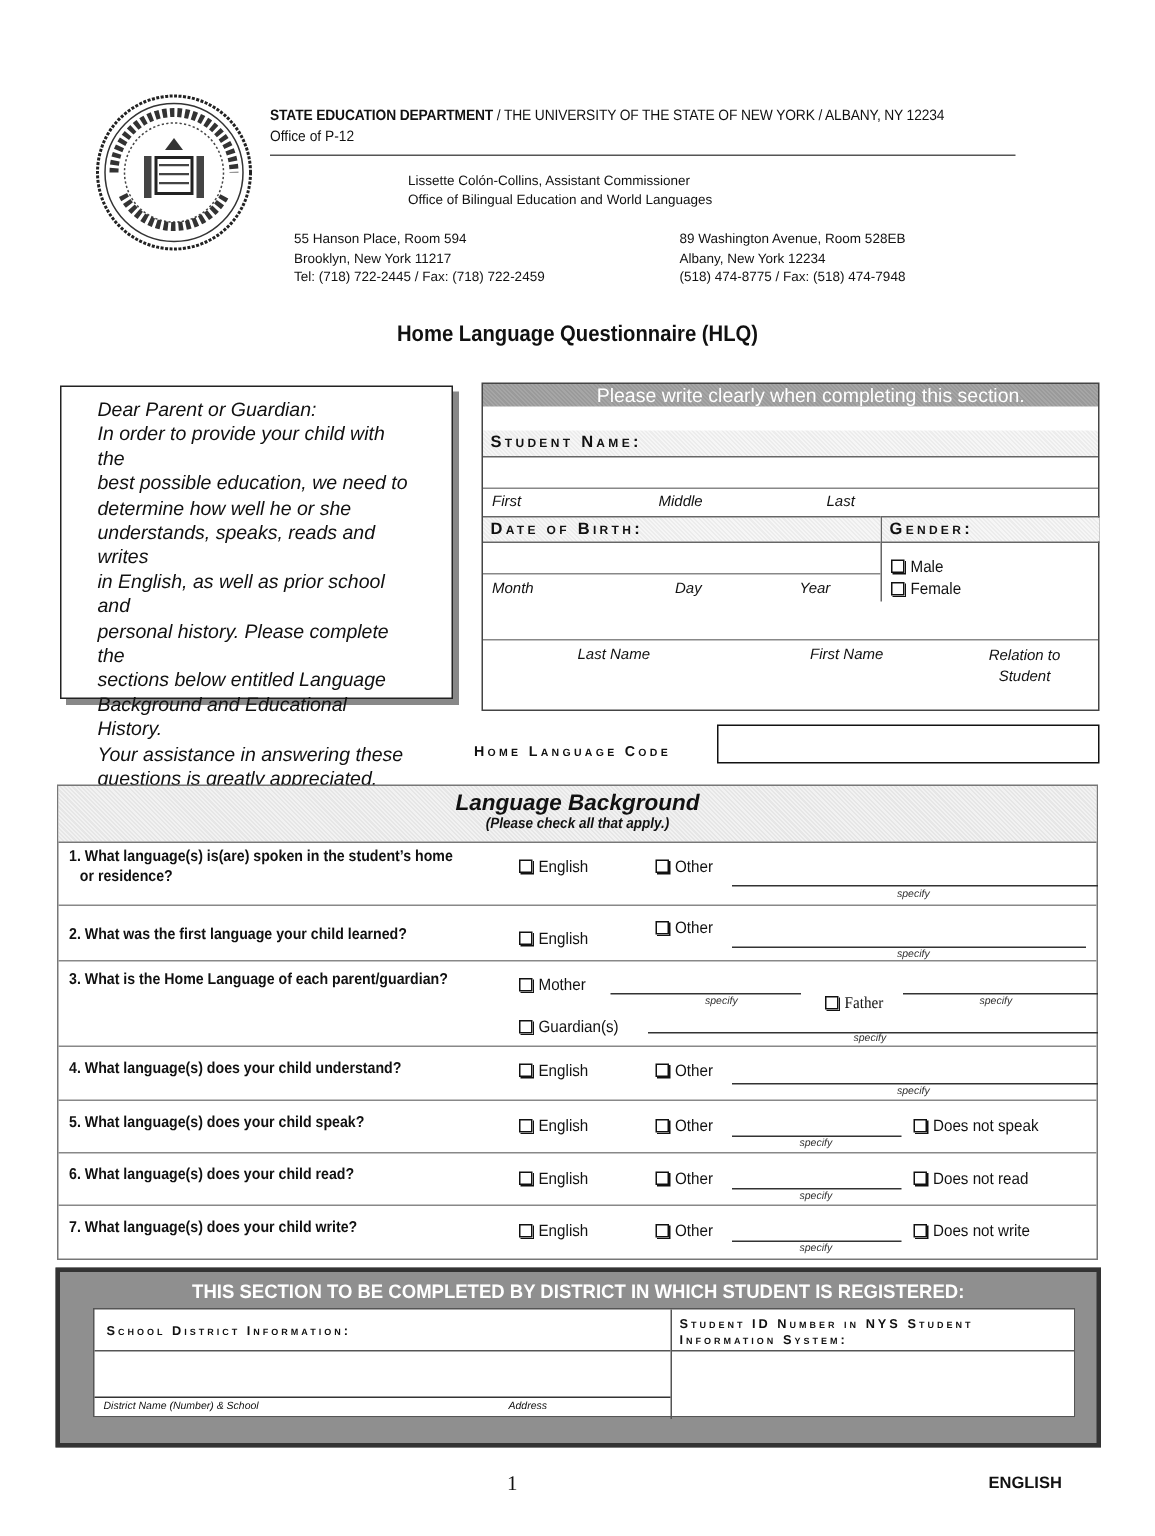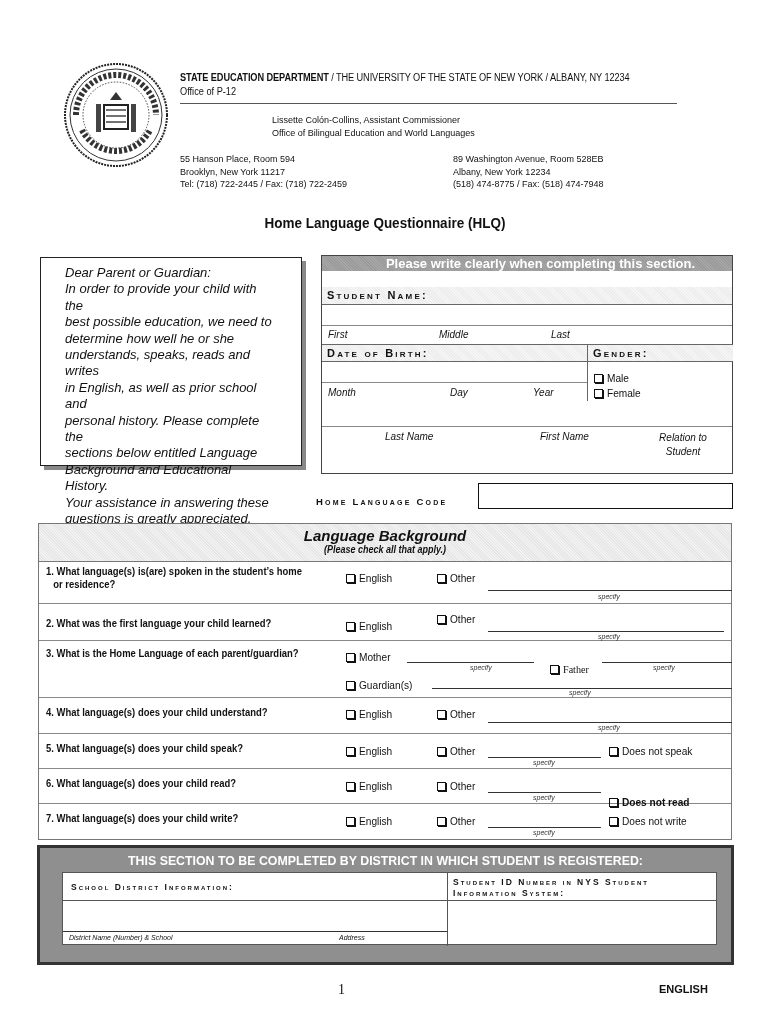--- a/index.html
+++ b/index.html
@@ -8,31 +8,31 @@
   .abs { position: absolute; }
 
   
   #seal { left: 62px; top: 60px; width: 108px; height: 110px; }
   .hdr-dept { left: 180px; top: 72px; font-size: 10px; letter-spacing: -0.1px; white-space: nowrap; transform: scaleX(0.92); transform-origin: left; }
   .hdr-dept b { font-weight: bold; }
   .hdr-office { left: 180px; top: 86px; font-size: 10px; transform: scaleX(0.92); transform-origin: left; }
   .hdr-rule { left: 180px; top: 103px; width: 497px; height: 1px; background: #555; }
   .hdr-comm { left: 272px; top: 114px; font-size: 9px; line-height: 13px; }
   .hdr-addr { font-size: 9px; line-height: 12.5px; }
-  #addr-left { left: 180px; top: 153px; }
+  #addr-left { left: 196px; top: 153px; }
   #addr-right { left: 453px; top: 153px; }
 
   #doc-title { left: 0; width: 770px; top: 214px; text-align: center; font-size: 15px; font-weight: bold; transform: scaleX(0.9); }
 
   
   #letter { left: 40px; top: 257px; width: 262px; height: 209px; border: 1px solid #222; box-shadow: 4px 4px 0 #888; padding: 7px 24px; font-style: italic; font-size: 13px; line-height: 16.4px; }
 
   
   #student-box { left: 321px; top: 255px; width: 412px; height: 219px; border: 1px solid #444; }
-  .banner { background: repeating-linear-gradient(45deg, #9a9a9a 0 1px, #a6a6a6 1px 2px); color: #fff; font-weight: bold; text-align: center; padding-left: 27px; }
+  .banner { background: repeating-linear-gradient(45deg, #9a9a9a 0 1px, #a6a6a6 1px 2px); color: #fff; font-weight: normal; text-align: center; padding-left: 27px; }
   #write-banner { height: 15px; font-size: 13px; line-height: 15px; }
   .smallcaps { font-variant: small-caps; font-weight: bold; letter-spacing: 2.2px; font-size: 11px; }
   .lbl-row { background: repeating-linear-gradient(45deg, #ececec 0 1px, #f6f6f6 1px 2px); border-bottom: 1px solid #666; border-top: 1px solid #666; height: 18px; line-height: 17px; padding-left: 5px; }
   .input-row { height: 21px; border-bottom: 1px solid #888; }
   .italic-sm { font-style: italic; font-size: 10px; }
 
   .field { position: absolute; }
   .cb { display: inline-block; width: 9px; height: 9px; border: 1px solid #111; box-shadow: 1px 1px 0 #111; margin-right: 4px; vertical-align: -1px; }
   .opt { font-size: 11px; white-space: nowrap; transform: scaleX(0.92); transform-origin: left; display: inline-block; }
 
@@ -197,21 +197,21 @@
     <div class="spec-lbl" style="left:494px;top:25px;">specify</div>
     <div class="field" style="left:570px;top:7px;"><span class="cb"></span><span class="opt">Does not speak</span></div>
   </div>
 
   <div class="qrow" style="height:35px;">
     <div class="qtext" style="top:8px;">6. What language(s) does your child read?</div>
     <div class="field" style="left:307px;top:7px;"><span class="cb"></span><span class="opt">English</span></div>
     <div class="field" style="left:398px;top:7px;"><span class="cb"></span><span class="opt">Other</span></div>
     <div class="spec-line" style="left:449px;top:23px;width:113px;"></div>
     <div class="spec-lbl" style="left:494px;top:25px;">specify</div>
-    <div class="field" style="left:570px;top:23px;font-weight:bold;"><span class="cb"></span><span class="opt">Does not read</span></div>
+    <div class="field" style="left:570px;top:7px;"><span class="cb"></span><span class="opt">Does not read</span></div>
   </div>
 
   <div class="qrow" style="height:35px;border-bottom:none;">
     <div class="qtext" style="top:8px;">7.  What language(s) does your child write?</div>
     <div class="field" style="left:307px;top:7px;"><span class="cb"></span><span class="opt">English</span></div>
     <div class="field" style="left:398px;top:7px;"><span class="cb"></span><span class="opt">Other</span></div>
     <div class="spec-line" style="left:449px;top:23px;width:113px;"></div>
     <div class="spec-lbl" style="left:494px;top:25px;">specify</div>
     <div class="field" style="left:570px;top:7px;"><span class="cb"></span><span class="opt">Does not write</span></div>
   </div>

